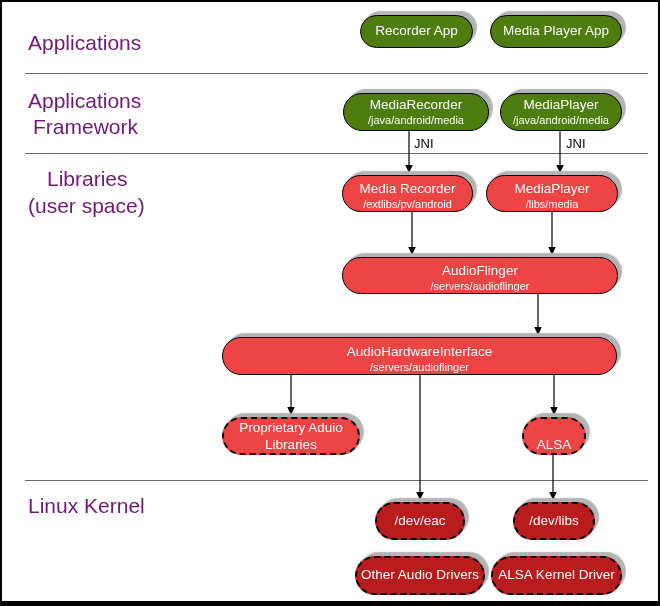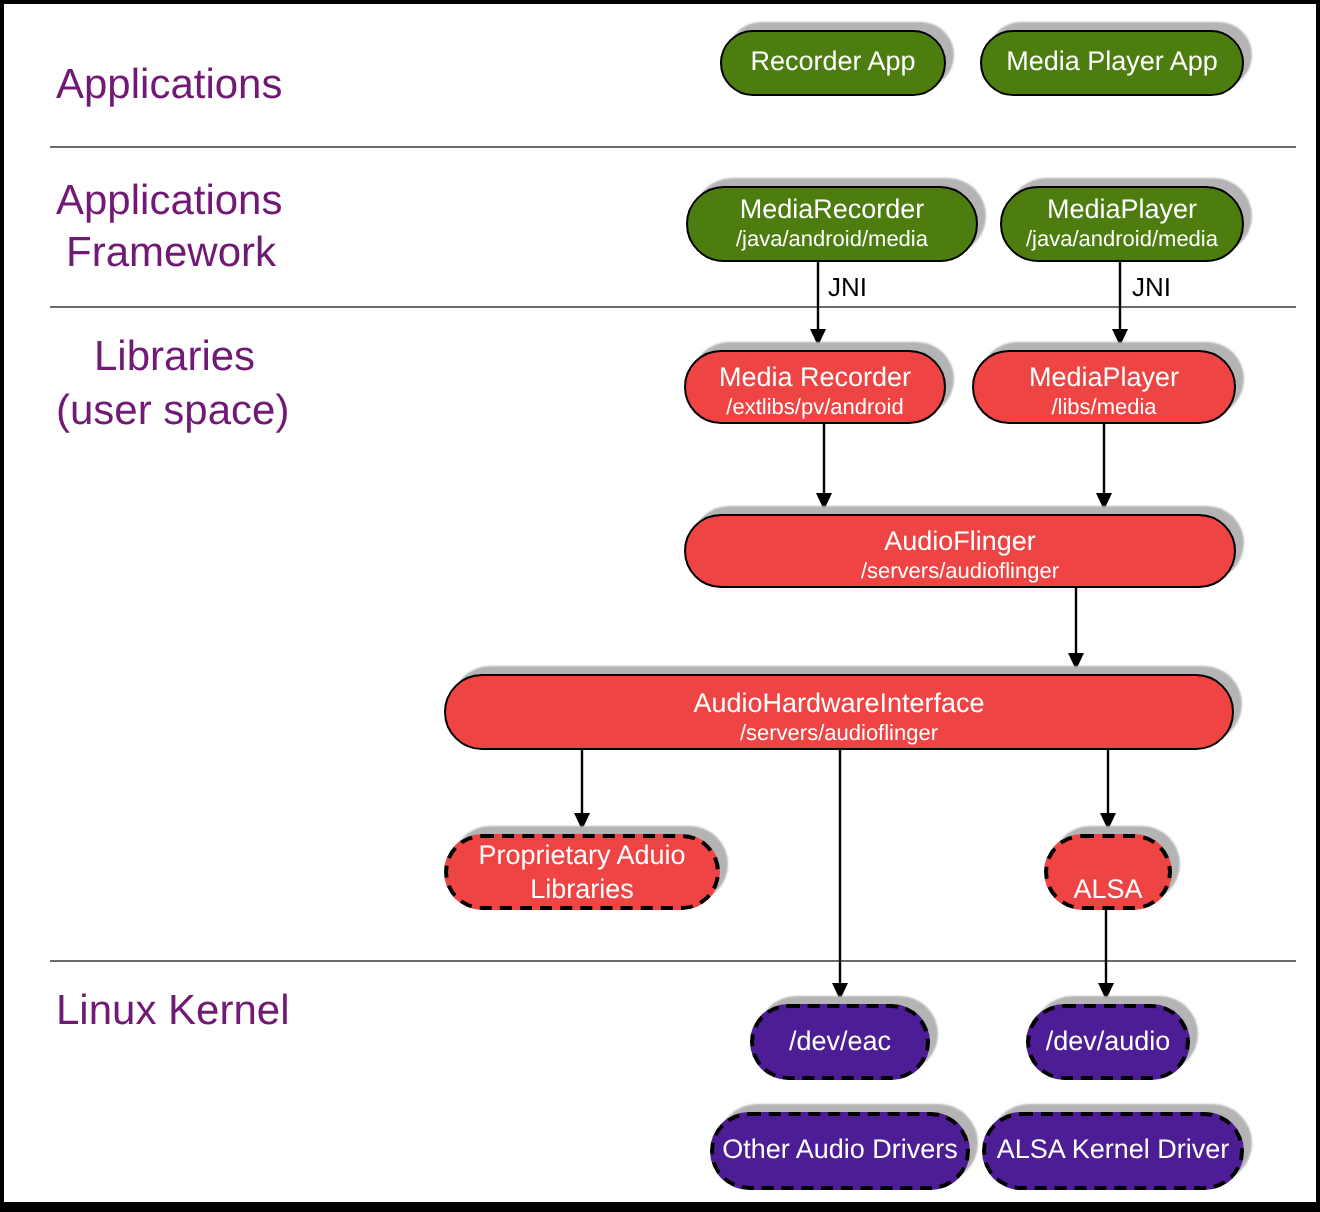--- a/index.html
+++ b/index.html
@@ -19,21 +19,21 @@
   svg.wires{position:absolute;left:0;top:0;z-index:5;}
   .node{
     position:absolute;z-index:10;border:1.5px solid #000;border-radius:20px;
     box-shadow:4px -4px 1px #b4b4b4;color:#ffffff;text-align:center;
     display:flex;flex-direction:column;justify-content:center;align-items:center;
     box-sizing:border-box;line-height:1.22;
   }
   .node.dashed{border:2px dashed #000;}
   .blue{background:#4d7c0f;}
   .green{background:#ef4444;justify-content:flex-end;}
-  .red{background:#4c1d95;}
+  .red{background:#b91c1c;}
   .t{font-size:13.5px;}
   .s{font-size:11px;}
   .jni{
     position:absolute;color:#000;font-size:13px;font-weight:400;z-index:12;
   }
 </style>
 </head>
 <body>
 
 <div id="stage">
@@ -109,21 +109,21 @@
     <div class="t">Libraries</div>
   </div>
   <div class="node green dashed" style="left:522px;top:417px;width:64px;height:38px">
     <div class="t">ALSA</div>
   </div>
 
   <div class="node red dashed" style="left:375px;top:502px;width:90px;height:38px">
     <div class="t">/dev/eac</div>
   </div>
   <div class="node red dashed" style="left:513px;top:502px;width:82px;height:38px">
-    <div class="t">/dev/audio</div>
+    <div class="t">/dev/libs</div>
   </div>
   <div class="node red dashed" style="left:355px;top:556px;width:130px;height:39px">
     <div class="t">Other Audio Drivers</div>
   </div>
   <div class="node red dashed" style="left:491px;top:556px;width:131px;height:39px">
     <div class="t">ALSA Kernel Driver</div>
   </div>
 </div>
 
 </body></html>

